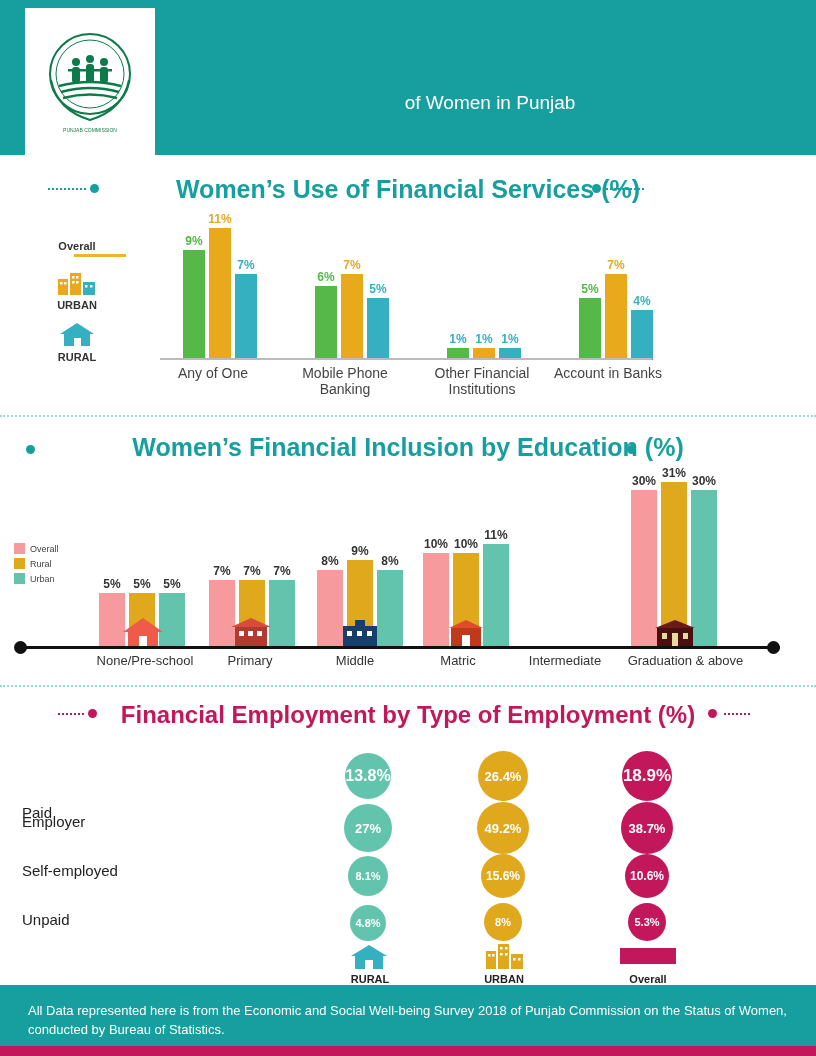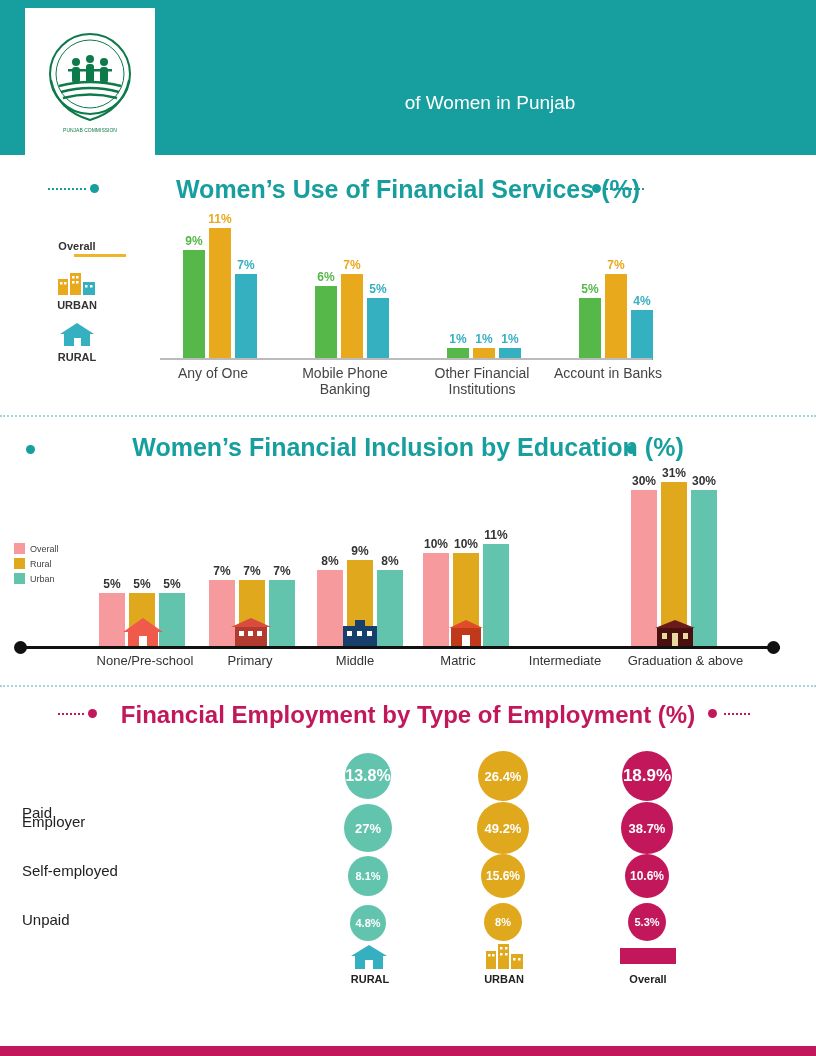--- a/index.html
+++ b/index.html
@@ -377,14 +377,15 @@
       <rect x="29" y="17" width="2.5" height="2.5"></rect>
           <rect x="34" y="17" width="2.5" height="2.5"></rect>
         </g>
     </svg>
     <div class="footcol" style="left:474px;top:288px;width:60px;">URBAN</div>
 
     <div style="position:absolute;left:620px;top:263px;width:56px;height:16px;background:#c2185b;"></div>
     <div class="footcol" style="left:618px;top:288px;width:60px;">Overall</div>
   </div>
 
+  <div class="footer">All Data represented here is from the Economic and Social Well-being Survey 2018 of Punjab Commission on the Status of Women, conducted by Bureau of Statistics.</div>
   <div class="bottombar"></div>
 </div>
 
 </body></html>

